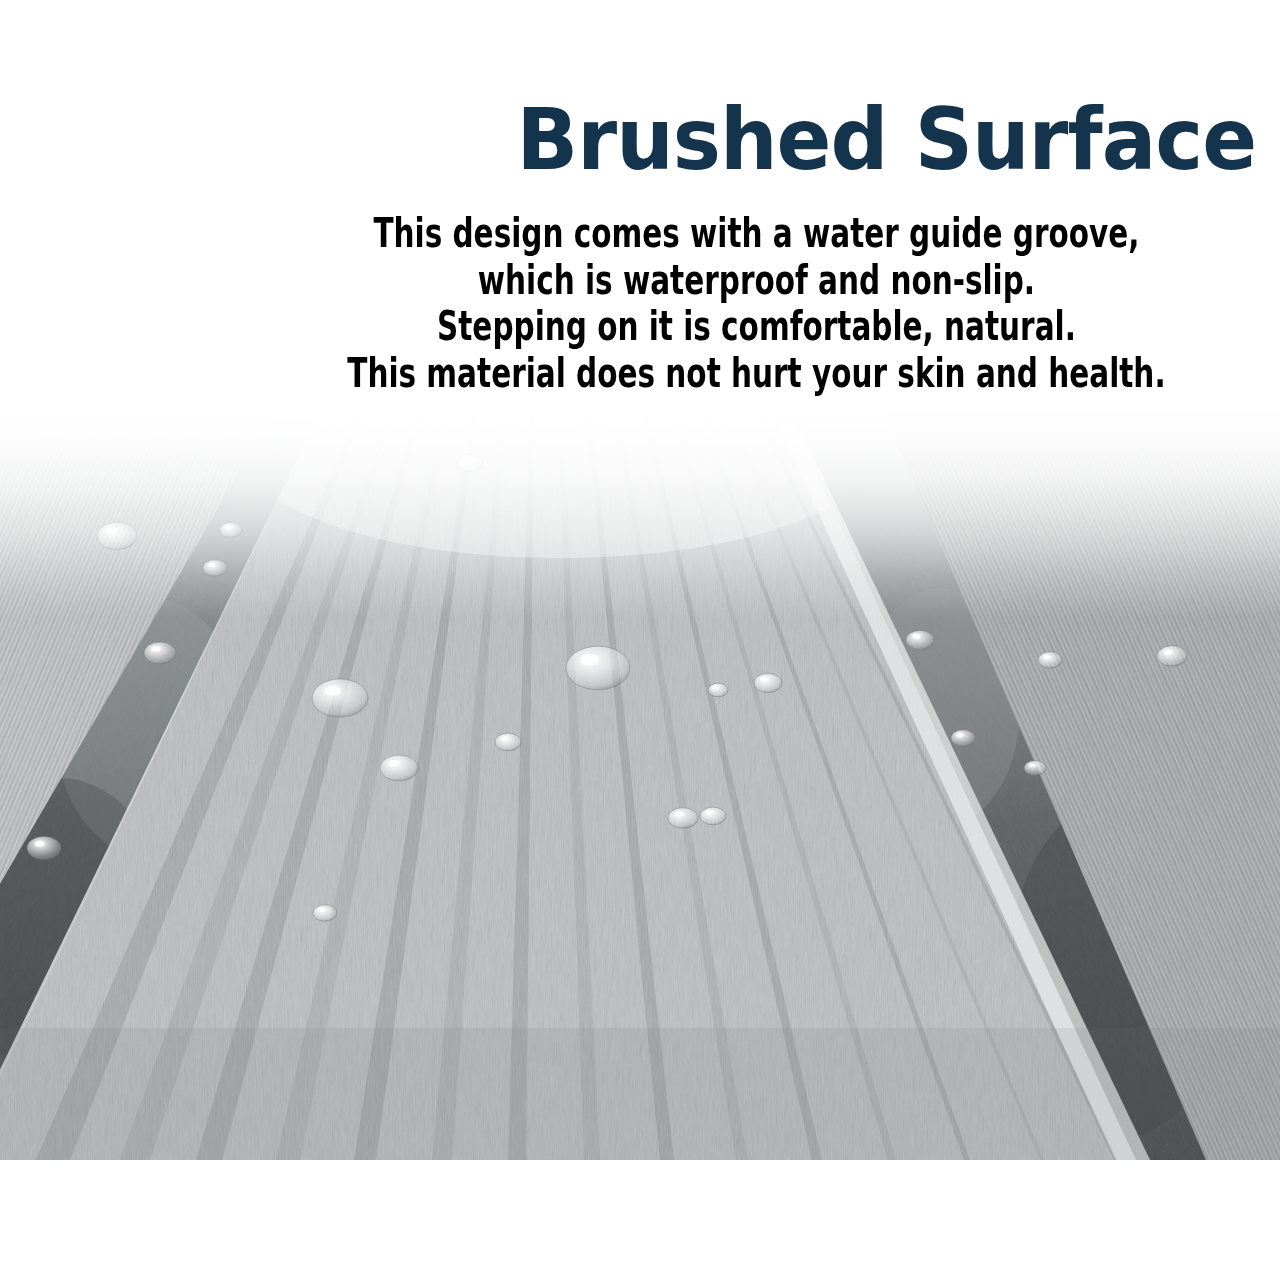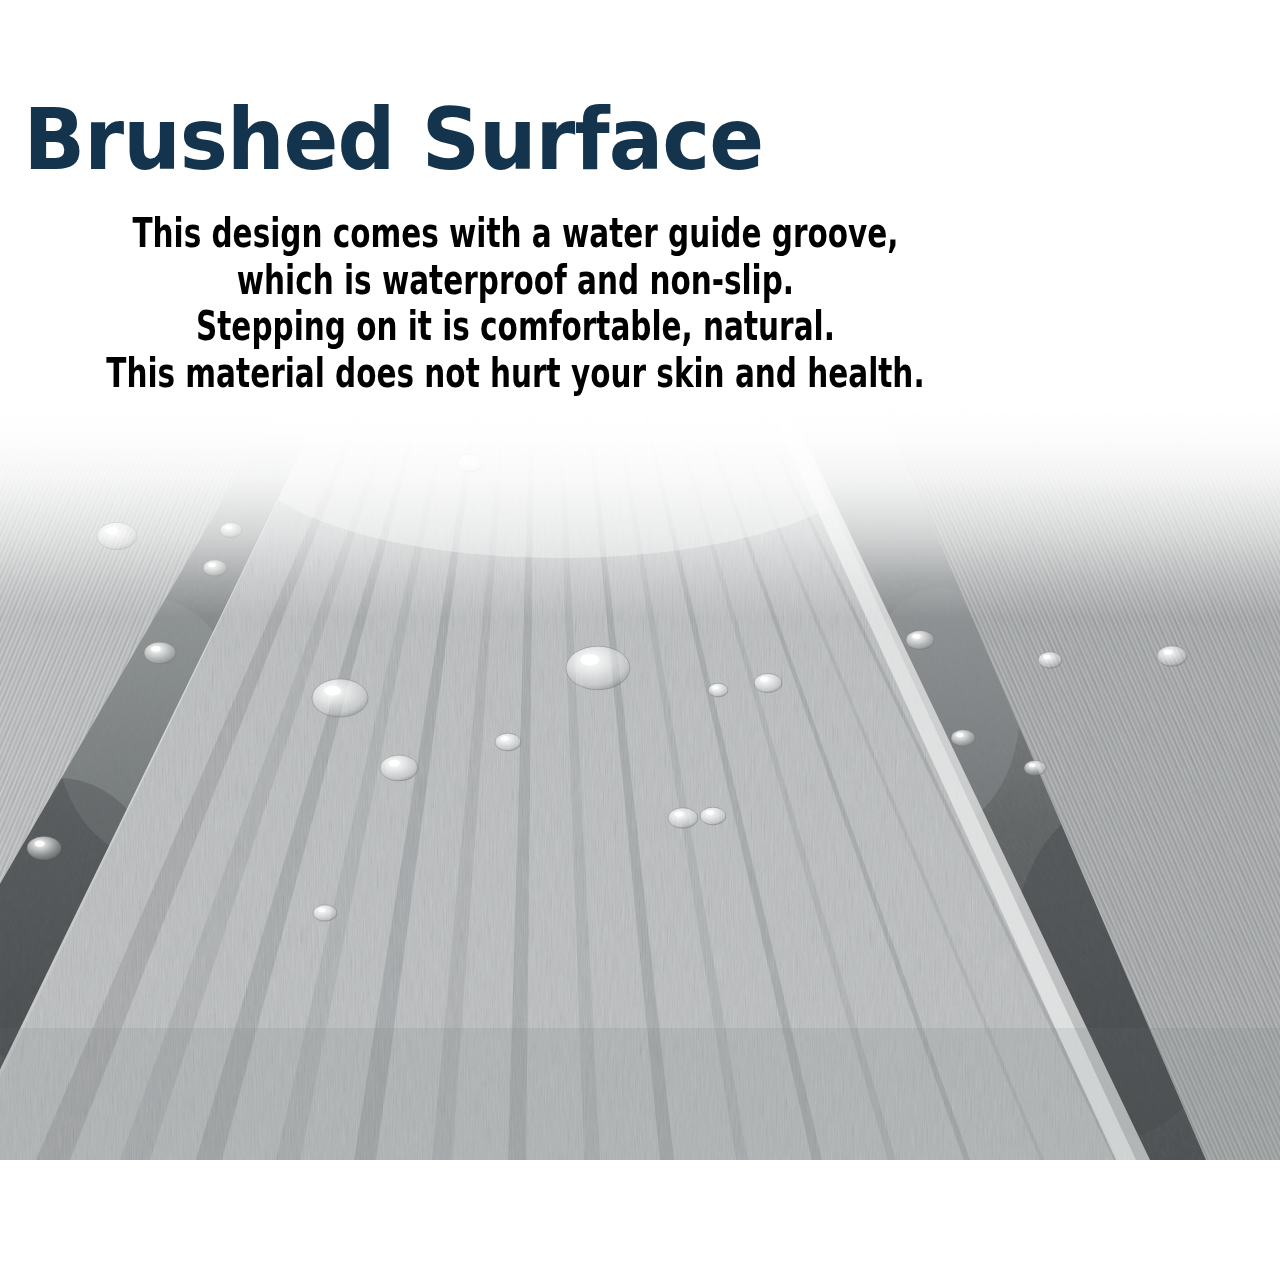--- a/index.html
+++ b/index.html
@@ -8,36 +8,36 @@
     background:#ffffff;
     font-family:"Liberation Sans", sans-serif;
     overflow:hidden;
     position:relative;
   }
 
   
   #text-block{
     position:absolute;left:0;top:0;width:1280px;height:410px;
     background:#ffffff;z-index:40;
-    display:flex;flex-direction:column;align-items:flex-start;
+    display:flex;flex-direction:column;align-items:flex-end;
   }
   #page-title{
     margin:0;padding:0;
     font-family:"DejaVu Sans","Liberation Sans",sans-serif;
     font-weight:700;
     font-size:86px;
     line-height:1;
     letter-spacing:-1px;
     color:#14334d;
     margin-top:96px;
     transform:scaleX(0.94);
     white-space:nowrap;
   }
   #subtitle-list{
-    margin:4px;padding:0;list-style:none;
+    margin:12px;padding:0;list-style:none;
     margin-top:28px;
     text-align:center;
   }
   #subtitle-list li{
     font-family:"DejaVu Sans Condensed","Liberation Sans Narrow","Liberation Sans",sans-serif;
     font-weight:700;
     font-size:41px;
     line-height:1.14;
     color:#000000;
     white-space:nowrap;

